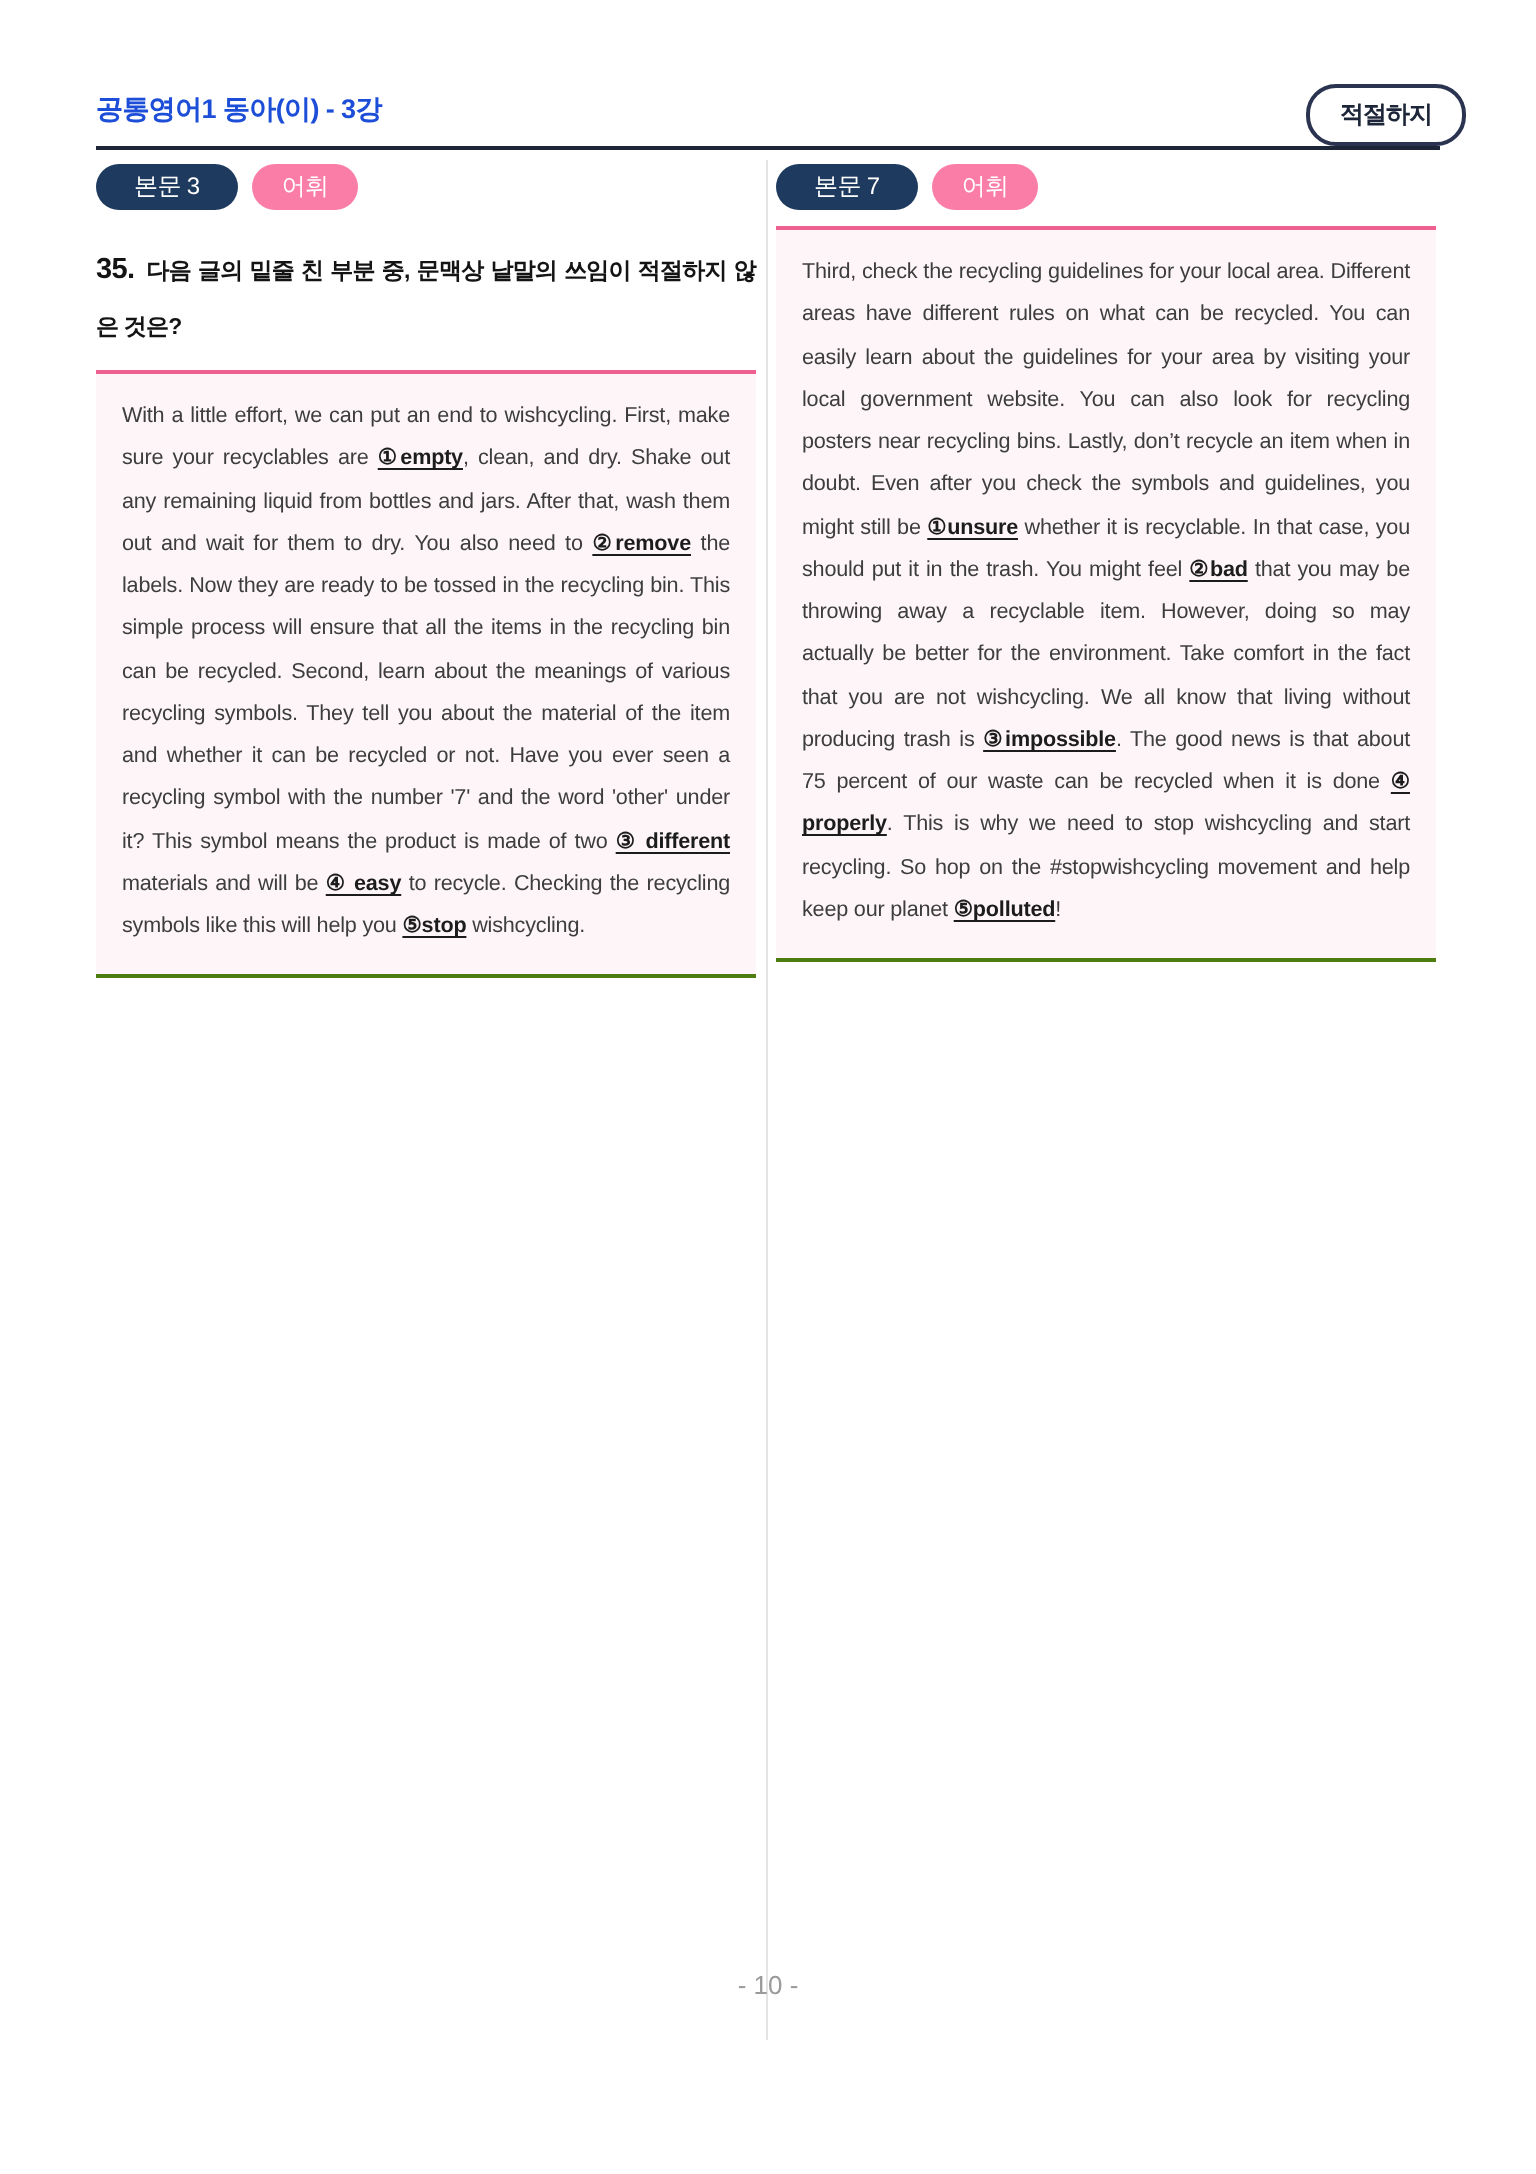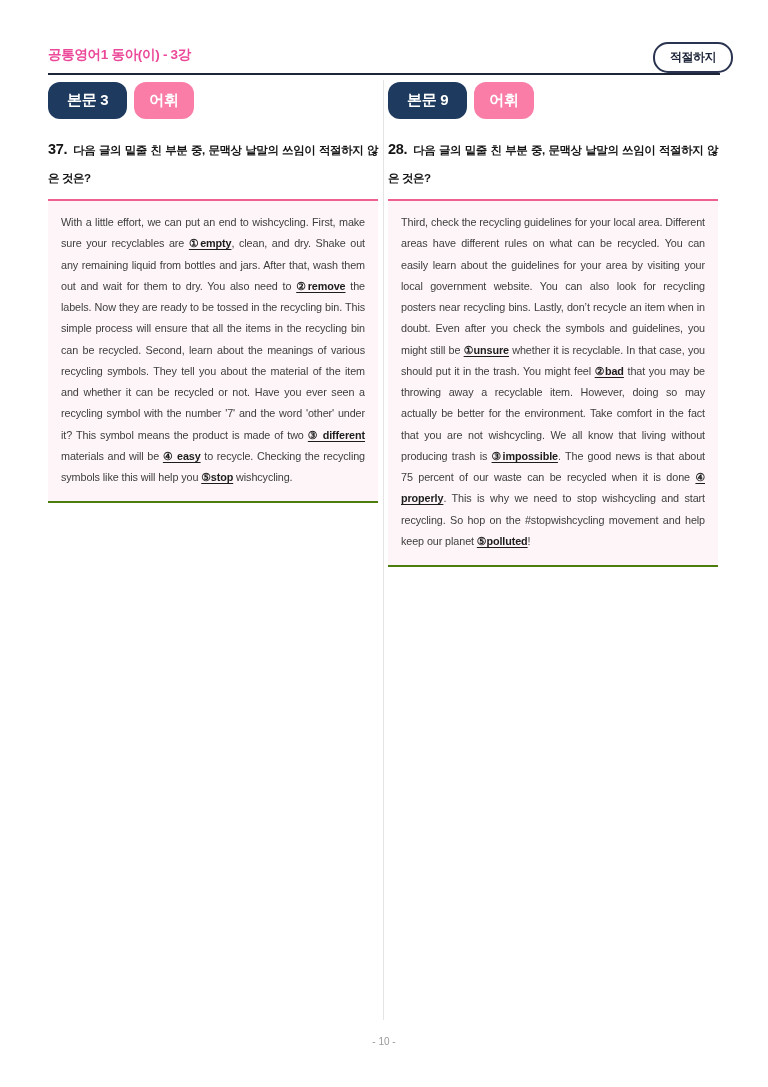--- a/index.html
+++ b/index.html
@@ -14,21 +14,21 @@
     overflow: hidden;
   }
 
   
   .header-title {
     position: absolute;
     left: 48px;
     top: 46px;
     font-size: 13.5px;
     font-weight: 700;
-    color: #ec4899;
+    color: #1d4ed8;
     letter-spacing: -0.3px;
   }
   .variant-badge {
     position: absolute;
     right: 35px;
     top: 42px;
     padding: 5px 15px;
     border: 2px solid #2a3350;
     border-radius: 15px;
     background: #ffffff;
@@ -63,24 +63,24 @@
     width: 330px;
   }
   .column.left  { left: 48px; }
   .column.right { left: 388px; }
 
   .badge-row { display: flex; gap: 7px; align-items: center; }
   .pill {
     display: inline-flex;
     align-items: center;
     justify-content: center;
-    height: 37px;
+    height: 23px;
     border-radius: 12px;
-    font-size: 15px;
-    font-weight: 700;
+    font-size: 12px;
+    font-weight: 400;
     color: #ffffff;
     letter-spacing: -0.3px;
   }
   .pill.navy { background: #1e3a5e; padding: 0 19px; }
   .pill.pink { background: #f97da6; padding: 4px 15px; }
 
   .question {
     margin-top: 16px;
     line-height: 1.75;
     color: #141414;
@@ -114,24 +114,24 @@
     font-weight: 700;
     color: #1c1c1c;
     text-decoration: underline;
     text-underline-offset: 2px;
   }
 
   
   .footer {
     position: absolute;
     left: 0;
-    top: 1036px;
+    top: 985px;
     width: 100%;
     text-align: center;
-    font-size: 10px;
+    font-size: 13px;
     color: #9a9a9a;
   }
 </style>
 </head>
 <body>
 
 <div class="page">
 
   <div class="header-title">공통영어1 동아(이) - 3강</div>
 
@@ -140,31 +140,28 @@
   <div class="header-rule"></div>
 
   <div class="col-divider"></div>
 
   <section class="column left">
     <div class="badge-row">
       <span class="pill navy">본문 3</span>
       <span class="pill pink">어휘</span>
     </div>
     <div class="question">
-      <span class="qnum">37.</span><span class="qtext">다음 글의 밑줄 친 부분 중, 문맥상 낱말의 쓰임이 적절하지 않은 것은?</span>
+      <span class="qnum">35.</span><span class="qtext">다음 글의 밑줄 친 부분 중, 문맥상 낱말의 쓰임이 적절하지 않은 것은?</span>
     </div>
     <div class="passage"><span>With a little effort, we can put an end to wishcycling. First, make sure your recyclables are </span><span class="answer">①empty</span><span>, clean, and dry. Shake out any remaining liquid from bottles and jars. After that, wash them out and wait for them to dry. You also need to </span><span class="answer">②remove</span><span> the labels. Now they are ready to be tossed in the recycling bin. This simple process will ensure that all the items in the recycling bin can be recycled. Second, learn about the meanings of various recycling symbols. They tell you about the material of the item and whether it can be recycled or not. Have you ever seen a recycling symbol with the number '7' and the word 'other' under it? This symbol means the product is made of two </span><span class="answer">③ different</span><span> materials and will be </span><span class="answer">④ easy</span><span> to recycle. Checking the recycling symbols like this will help you </span><span class="answer">⑤stop</span><span> wishcycling.</span></div>
   </section>
 
   <section class="column right">
     <div class="badge-row">
-      <span class="pill navy">본문 9</span>
+      <span class="pill navy">본문 7</span>
       <span class="pill pink">어휘</span>
-    </div>
-    <div class="question">
-      <span class="qnum">28.</span><span class="qtext">다음 글의 밑줄 친 부분 중, 문맥상 낱말의 쓰임이 적절하지 않은 것은?</span>
     </div>
     <div class="passage"><span>Third, check the recycling guidelines for your local area. Different areas have different rules on what can be recycled. You can easily learn about the guidelines for your area by visiting your local government website. You can also look for recycling posters near recycling bins. Lastly, don’t recycle an item when in doubt. Even after you check the symbols and guidelines, you might still be </span><span class="answer">①unsure</span><span> whether it is recyclable. In that case, you should put it in the trash. You might feel </span><span class="answer">②bad</span><span> that you may be throwing away a recyclable item. However, doing so may actually be better for the environment. Take comfort in the fact that you are not wishcycling. We all know that living without producing trash is </span><span class="answer">③impossible</span><span>. The good news is that about 75 percent of our waste can be recycled when it is done </span><span class="answer">④ properly</span><span>. This is why we need to stop wishcycling and start recycling. So hop on the #stopwishcycling movement and help keep our planet </span><span class="answer">⑤polluted</span><span>!</span></div>
   </section>
 
   <div class="footer">- 10 -</div>
 
 </div>
 
 </body></html>

